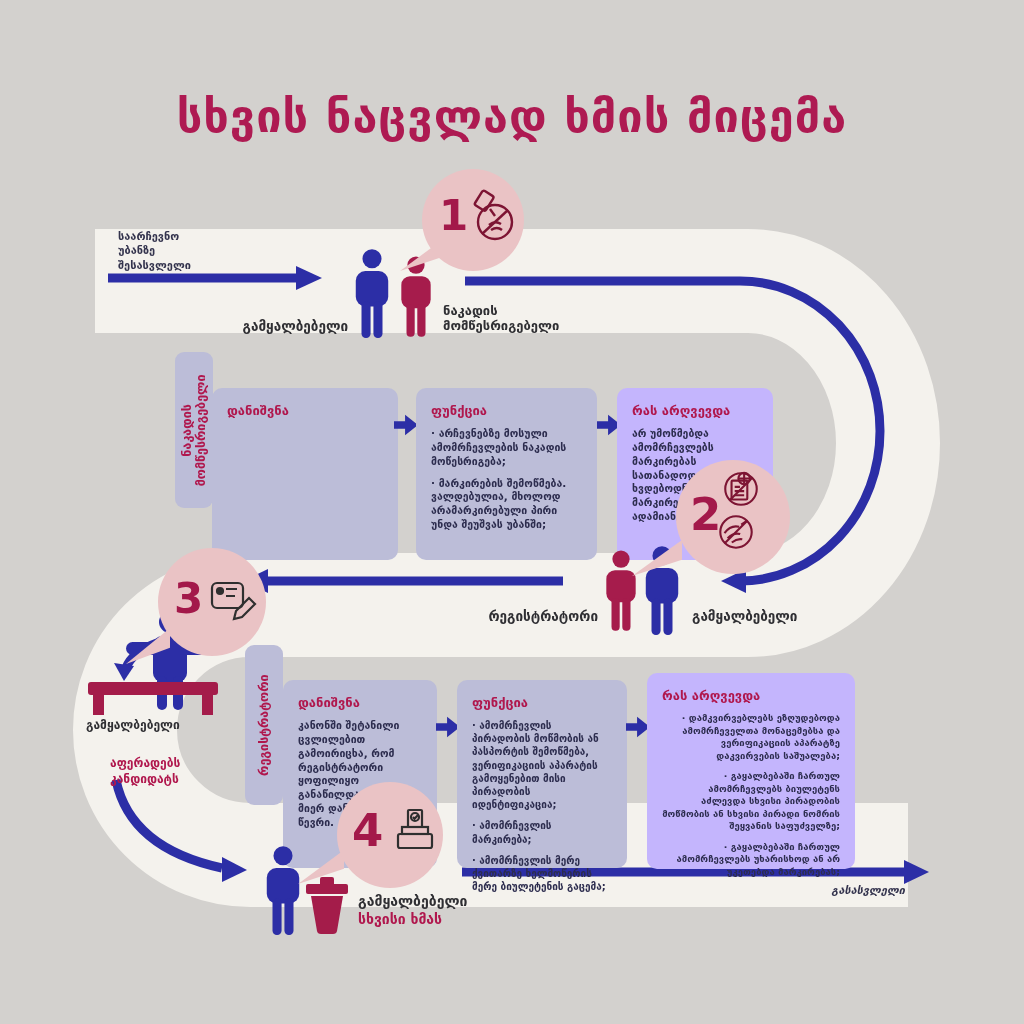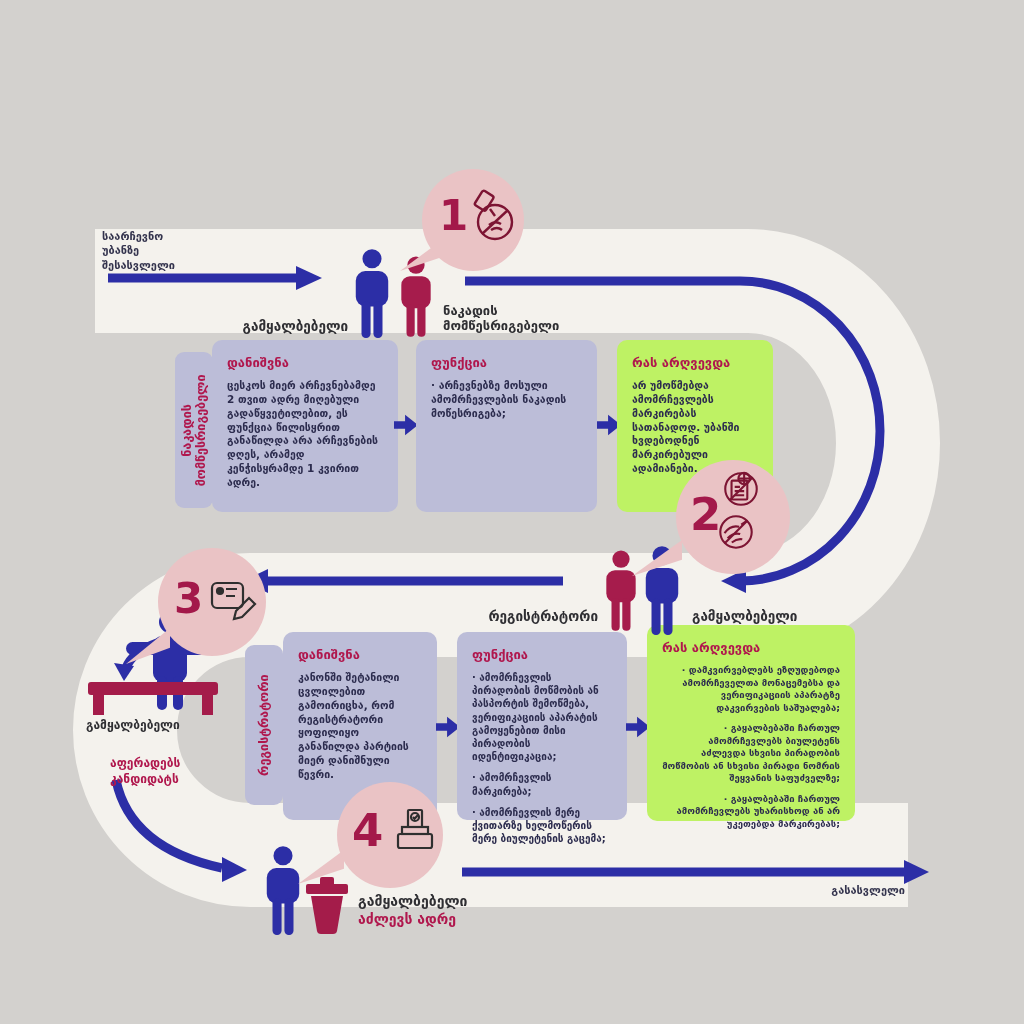--- a/index.html
+++ b/index.html
@@ -3,23 +3,23 @@
 <meta charset="utf-8">
 <style>
   html,body{margin:0;padding:0;background:#b9b7b5;}
   #stage{position:relative;width:1024px;height:1024px;background:#d3d1ce;overflow:hidden;
          font-family:"DejaVu Sans",sans-serif;font-weight:bold;}
   .abs{position:absolute;}
   #title{left:0;right:0;top:90px;text-align:center;color:#ae1a52;font-size:45px;letter-spacing:1px;}
   .smalllbl{color:#33334d;font-size:11px;line-height:1.3;}
   .actor-lbl{color:#2f2f33;font-size:13.5px;}
   .maroon-lbl{color:#b0174d;}
-  .box{border-radius:10px;padding:15px 15px 10px 15px;box-sizing:border-box;}
+  .box{border-radius:10px;padding:15px 15px 10px 15px;box-sizing:border-box;margin-top:48px;}
   .lav{background:#bcbdd8;}
-  .pinkbox{background:#bef264;}
+  .pinkbox{background:#c4b5fd;}
   .box h4{margin:0 0 9px 0;color:#b0174d;font-size:13px;}
   .box p{margin:0 0 8px 0;color:#2c2c4e;line-height:1.32;}
   .fs105 p{font-size:10.5px;} .fs10 p{font-size:10px;} .fs95 p{font-size:9.5px;text-align:right;}
   .vlabel{background:#bcbdd8;border-radius:9px;display:flex;align-items:center;justify-content:center;}
   .vlabel span{transform:rotate(-90deg);color:#b0174d;font-size:12.5px;line-height:1.15;
                text-align:center;width:150px;flex:none;}
   .bubble{background:#eac3c5;border-radius:50%;}
   .tail{background:#eac3c5;clip-path:polygon(100% 0,100% 55%,0 100%);}
   .stepnum{color:#a3194a;font-size:42px;line-height:1;}
   .person{display:block;}
@@ -44,23 +44,24 @@
     <g fill="#2c2ea6">
       <polygon points="296,266 322,278 296,290"></polygon>
       <polygon points="746,569 721,581 746,593"></polygon>
       <polygon points="268,569 243,581 268,593"></polygon>
       <polygon points="114,663 124,681 134,666"></polygon>
       <polygon points="222,857 247,870 222,882"></polygon>
       <polygon points="904,860 929,872 904,884"></polygon>
     </g>
   </svg>
 
-
-  <div class="abs z10 smalllbl" style="left:102px;top:230px;width:80px;">საარჩევნო უბანზე შესასვლელი</div>
-  <div class="abs z10 smalllbl" style="left:795px;top:884px;width:110px;text-align:right;">გასასვლელი</div>
+  <div id="title" class="abs z10">სხვის ნაცვლად ხმის მიცემა</div>
+
+  <div class="abs z10 smalllbl" style="left:118px;top:230px;width:80px;">საარჩევნო უბანზე შესასვლელი</div>
+  <div class="abs z10 smalllbl" style="left:795px;top:884px;width:110px;text-align:right;font-style:italic;">გასასვლელი</div>
 
   <svg class="abs z20 person blue" style="left:351px;top:248px;" width="42" height="92" viewBox="0 0 44 96">
     <g fill="currentColor">
         <circle cx="22" cy="11" r="10"></circle>
         <rect x="5" y="24" width="34" height="37" rx="10"></rect>
     <rect x="11" y="56" width="9.5" height="38" rx="4.5"></rect>
         <rect x="23.5" y="56" width="9.5" height="38" rx="4.5"></rect>
       </g>
   </svg>
   <svg class="abs z20 person maroonp" style="left:397px;top:255px;" width="38" height="84" viewBox="0 0 44 96">
@@ -86,28 +87,28 @@
         <path d="M23 36 q6 -5 12 -1 M25 41 q6 -4 11 0"></path>
       </g>
     </svg>
   </div>
 
   <div class="abs z10 vlabel" style="left:175px;top:352px;width:38px;height:156px;">
     <span>ნაკადის მომწესრიგებელი</span>
   </div>
   <div class="abs z10 box lav fs105" style="left:212px;top:340px;width:186px;height:172px;">
     <h4>დანიშვნა</h4>
-    <p>ცესკოს მიერ არჩევნებამდე 2 თვით ადრე მიღებული გადაწყვეტილებით, ეს ფუნქცია წილისყრით განაწილდა არა არჩევნების დღეს, არამედ კენჭისყრამდე 1 კვირით ადრე.</p>
   </div>
   <svg class="abs z10" style="left:394px;top:414px;" width="24" height="22" viewBox="0 0 26 22">
     <polygon points="0,7 12,7 12,0 26,11 12,22 12,15 0,15" fill="#2c2ea6"></polygon>
   </svg>
   <div class="abs z10 box lav fs105" style="left:416px;top:340px;width:181px;height:172px;">
     <h4>ფუნქცია</h4>
     <p>· არჩევნებზე მოსული ამომრჩევლების ნაკადის მოწესრიგება;</p>
+    <p>· მარკირების შემოწმება. ვალდებულია, მხოლოდ არამარკირებული პირი უნდა შეუშვას უბანში;</p>
   </div>
   <svg class="abs z10" style="left:597px;top:414px;" width="24" height="22" viewBox="0 0 26 22">
     <polygon points="0,7 12,7 12,0 26,11 12,22 12,15 0,15" fill="#2c2ea6"></polygon>
   </svg>
   <div class="abs z10 box pinkbox fs105" style="left:617px;top:340px;width:156px;height:172px;">
     <h4>რას არღვევდა</h4>
     <p>არ უმოწმებდა ამომრჩევლებს მარკირებას სათანადოდ. უბანში ხვდებოდნენ მარკირებული ადამიანები.</p>
   </div>
 
   <svg class="abs z20 person maroonp" style="left:602px;top:549px;" width="38" height="84" viewBox="0 0 44 96">
@@ -229,15 +230,15 @@
       </g>
   </svg>
   <svg class="abs z20" style="left:304px;top:877px;" width="46" height="58" viewBox="0 0 46 58">
     <g fill="#a41c4a">
       <rect x="16" y="0" width="14" height="9" rx="2"></rect>
       <rect x="2" y="7" width="42" height="10" rx="2"></rect>
       <path d="M7 19 L13 54 Q13.5 57 17 57 H29 Q32.5 57 33 54 L39 19 Z"></path>
     </g>
   </svg>
   <div class="abs z20 actor-lbl" style="left:358px;top:893px;width:130px;font-size:14px;">გამყალბებელი</div>
-  <div class="abs z20 maroon-lbl" style="left:358px;top:911px;width:130px;font-size:14px;">აძლევს ადრე</div>
+  <div class="abs z20 maroon-lbl" style="left:358px;top:911px;width:130px;font-size:14px;">სხვისი ხმას</div>
 
 </div>
 
 </body></html>

